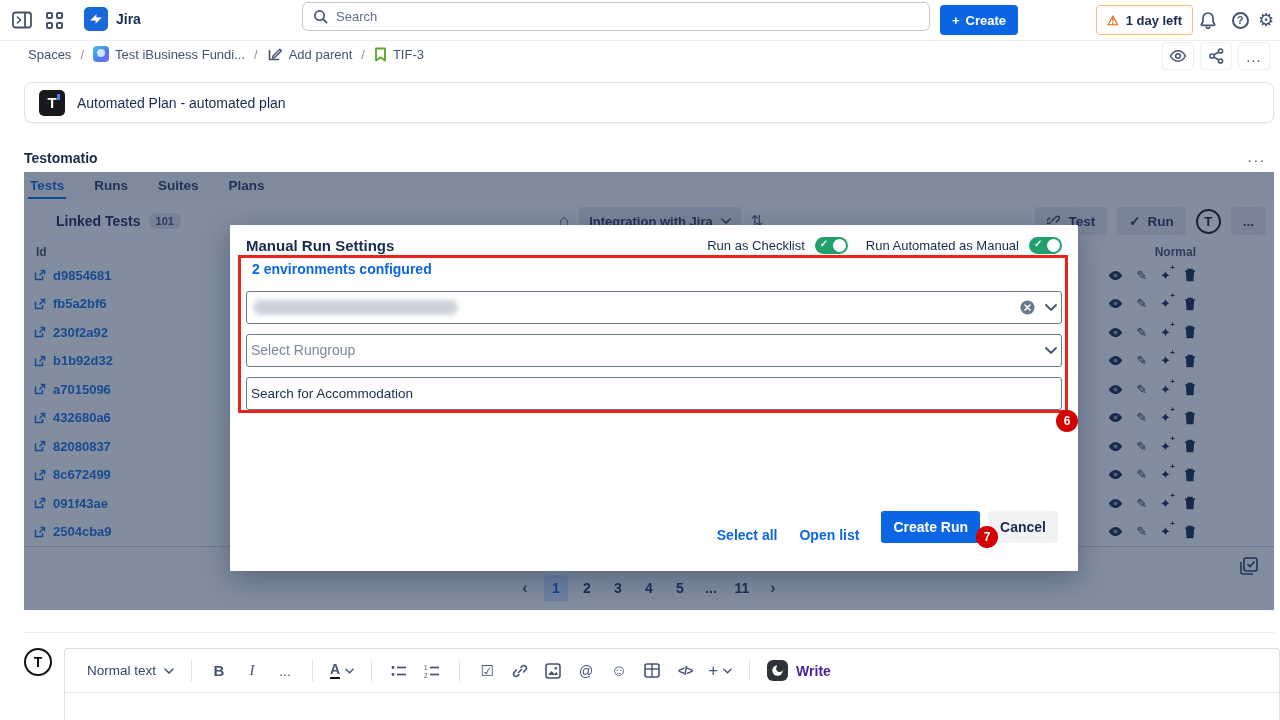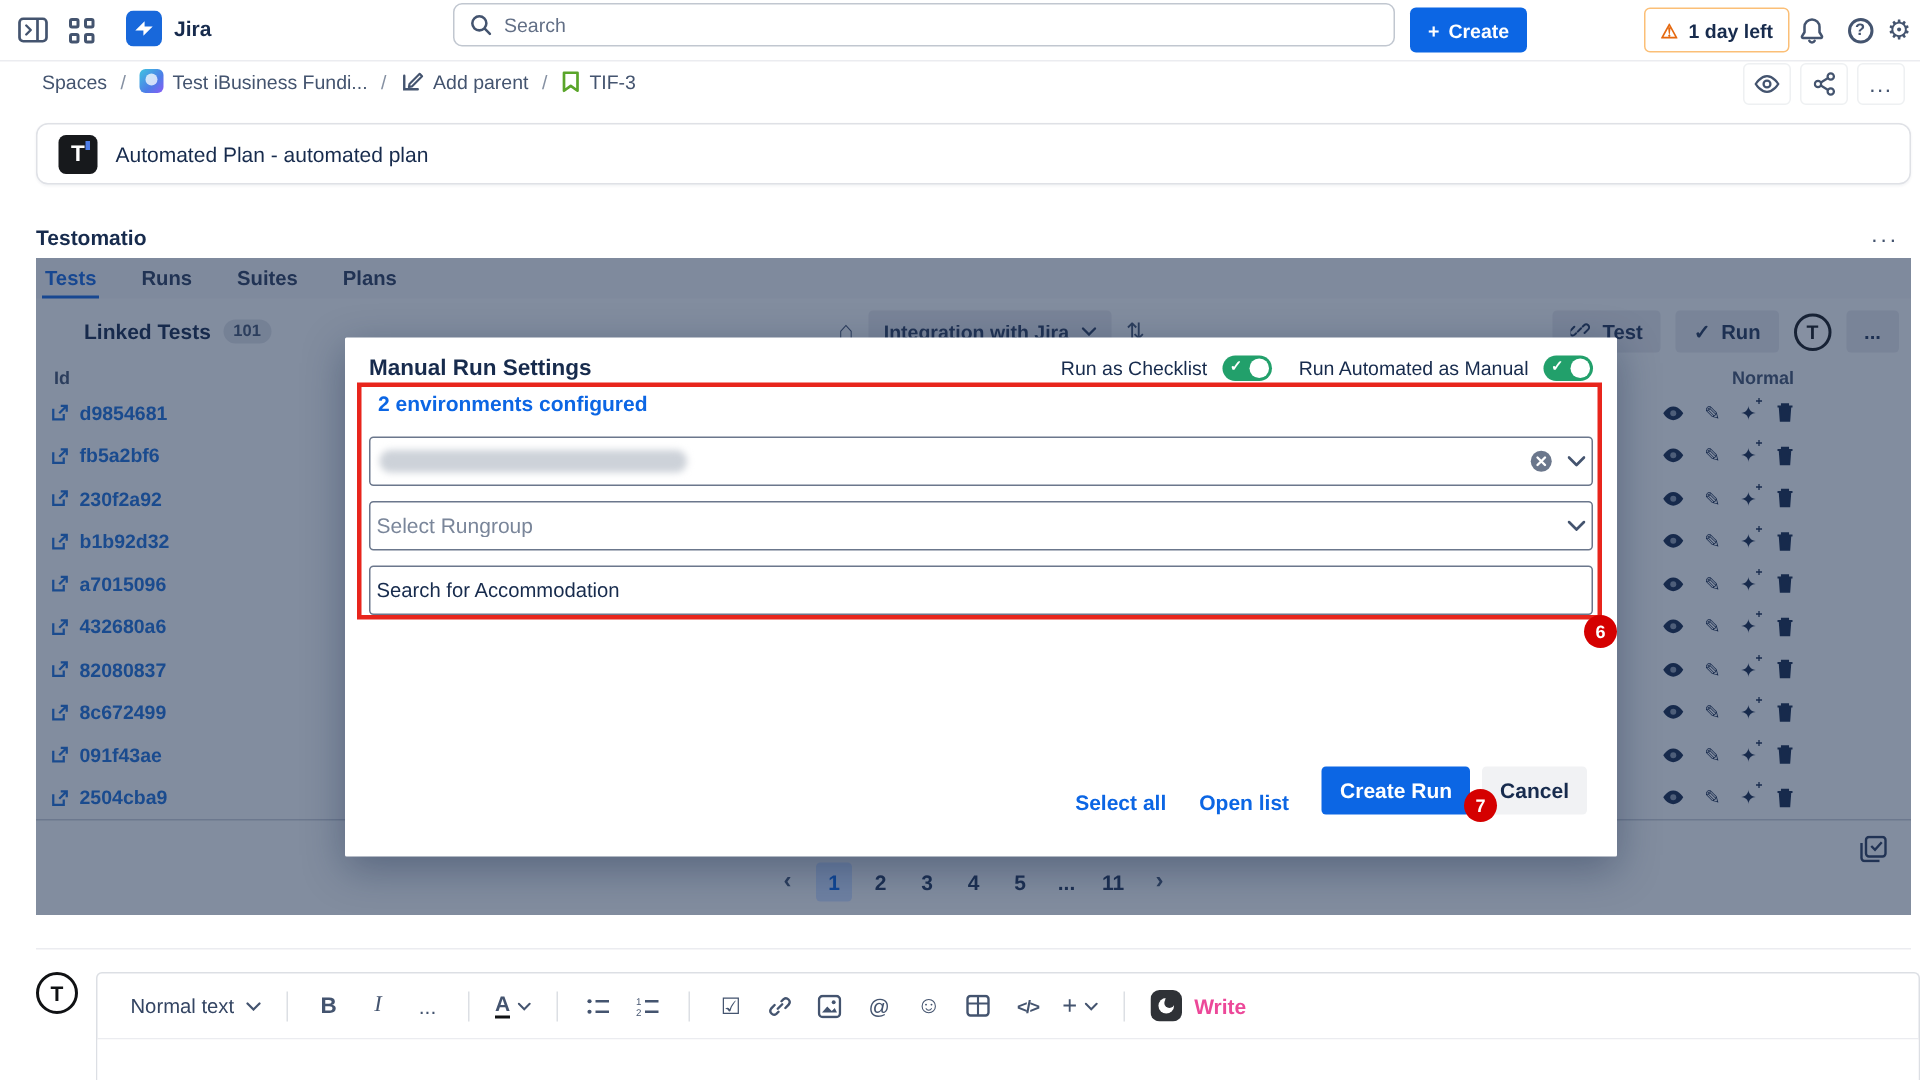--- a/index.html
+++ b/index.html
@@ -108,21 +108,21 @@
   .ed-toolbar { height:44px; border-bottom:1px solid #ebecf0; display:flex; align-items:center; padding:0 10px 0 22px; gap:13px; color:#44546f; }
   .ed-dd { display:flex; align-items:center; gap:8px; font-size:13.5px; color:#344563; cursor:pointer; }
   .ed-sep { width:1px; height:20px; background:#dcdfe4; margin:0 4px; }
   .ed-btn { min-width:20px; height:26px; display:flex; align-items:center; justify-content:center; cursor:pointer; color:#44546f; font-size:14px; }
   .g-bold { font-weight:700; font-size:15px; }
   .g-italic { font-style:italic; font-family:"Liberation Serif", serif; font-size:15px; }
   .g-colorA { font-weight:600; border-bottom:2px solid #101214; line-height:1.1; }
   .g-code { font-size:12px; font-weight:600; letter-spacing:-1px; }
   .g-check { font-size:15px; }
   .g-emoji { font-size:16px; }
-  .write-btn { display:flex; align-items:center; gap:8px; font-size:14px; font-weight:600; color:#ec4899; cursor:pointer; }
+  .write-btn { display:flex; align-items:center; gap:8px; font-size:14px; font-weight:600; color:#4c1d95; cursor:pointer; }
 </style>
 </head>
 <body>
 
 <div class="topbar">
   <div class="tb-icon" style="left:10px">
     <svg width="20" height="18" viewBox="0 0 20 18">
         <rect x="1" y="1.5" width="18" height="15" rx="2.5" fill="none" stroke="#44546f" stroke-width="1.8"></rect>
         <line x1="13" y1="1.5" x2="13" y2="16.5" stroke="#44546f" stroke-width="1.8"></line>
         <path d="M5.5 6l3 3-3 3" fill="none" stroke="#44546f" stroke-width="1.6" stroke-linecap="round" stroke-linejoin="round"></path>

